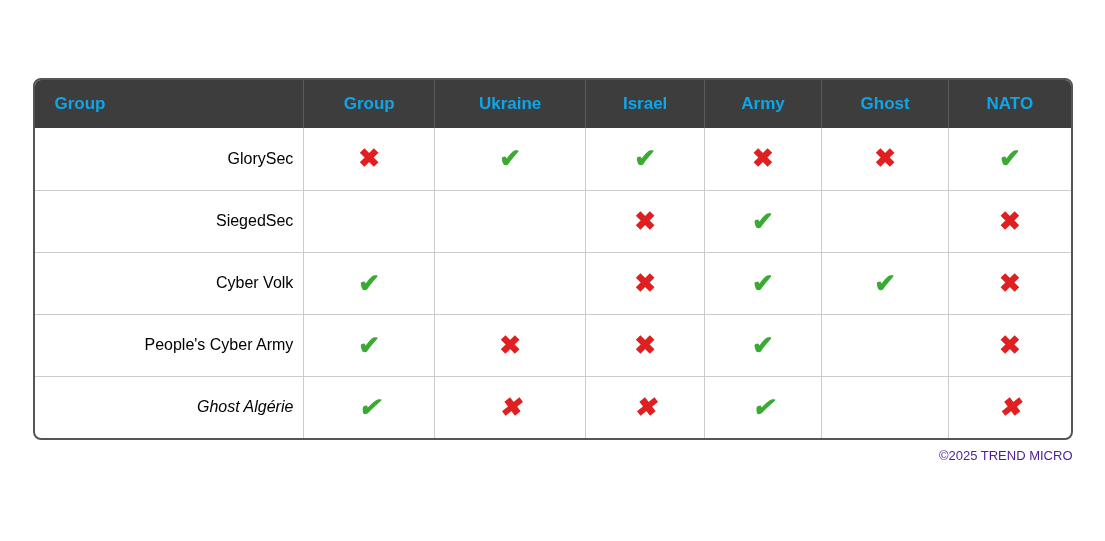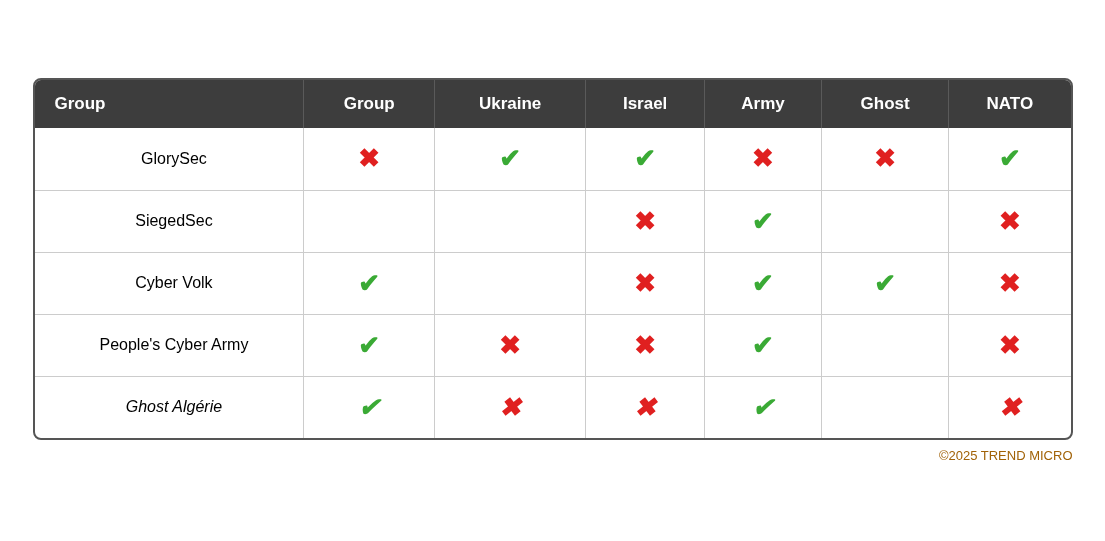--- a/index.html
+++ b/index.html
@@ -35,21 +35,21 @@
     table {
       width: 100%;
       border-collapse: collapse;
     }
 
     thead tr {
       background-color: #3d3d3d;
     }
 
     thead th {
-      color: #ffffff;
+      color: #0ea5e9;
       font-weight: bold;
       font-size: 17px;
       padding: 14px 10px;
       text-align: center;
       border-right: 1px solid #5a5a5a;
     }
 
     thead th:first-child {
       text-align: left;
       padding-left: 20px;
@@ -71,21 +71,21 @@
 
     tbody td {
       padding: 10px 10px;
       text-align: center;
       border-right: 1px solid #cccccc;
       font-size: 16px;
       height: 62px;
     }
 
     tbody td:first-child {
-      text-align: center;
+      text-align: right;
       padding-left: 20px;
       font-size: 16px;
       font-weight: normal;
       border-right: 1px solid #cccccc;
     }
 
     tbody td:last-child {
       border-right: none;
     }
 
@@ -97,21 +97,21 @@
 
     .cross {
       color: #e02020;
       font-size: 26px;
       font-weight: bold;
     }
 
     .copyright {
       margin-top: 8px;
       font-size: 13px;
-      color: #a16207;
+      color: #4c1d95;
       text-align: right;
     }
   </style>
 </head>
 <body>
 
 <div class="page-wrapper">
   <div class="table-container">
     <table>
       <thead>

